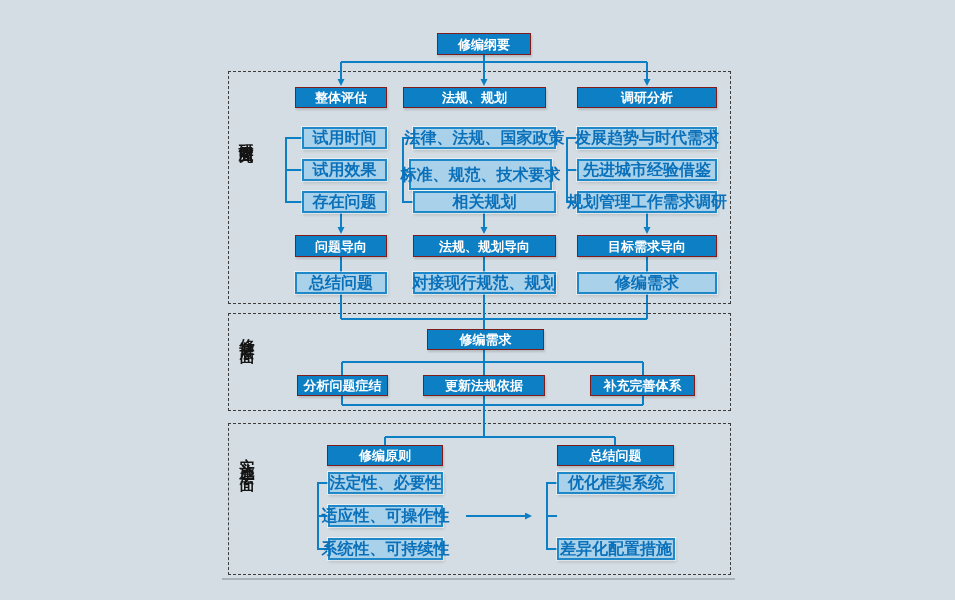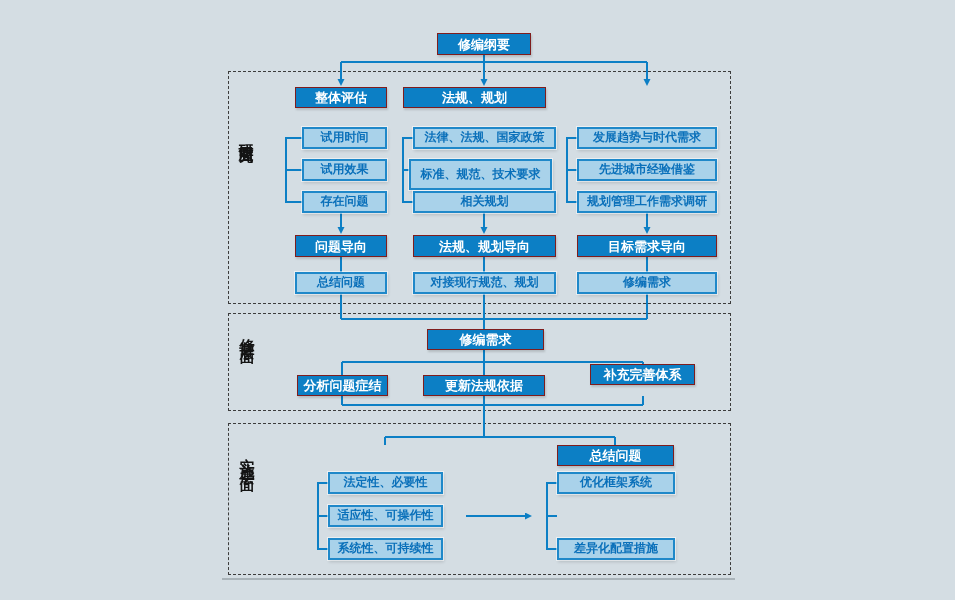--- a/index.html
+++ b/index.html
@@ -24,23 +24,22 @@
     box-sizing:border-box;
   }
   .solid{
     background:#0c7fc5;color:#ffffff;
     border:1px solid #7f1d1d;
     box-shadow:1px 2px 2px rgba(0,0,0,0.15);
   }
   .light{
     background:#a9d2ea;color:#0a70ba;
     border:2px solid #1f88c9;
-    font-size:12px;
+    font-size:16px;
     box-shadow:0 0 0 1px rgba(255,255,255,0.55),1px 2px 3px rgba(0,0,0,0.15);
-    font-family:Liberation Mono, monospace;
   }
   .vlabel{
     position:absolute;z-index:2;
     writing-mode:vertical-rl;text-orientation:upright;
     color:#141414;font-weight:700;font-size:15px;
   }
   .vl-research{letter-spacing:1px;}
   .vl-revision{letter-spacing:4px;}
   .vl-implementation{letter-spacing:7px;}
   .divider{
@@ -110,31 +109,33 @@
   <div class="box solid" style="left:295px;top:235px;width:92px;height:22px">问题导向</div>
   <div class="box light" style="left:295px;top:272px;width:92px;height:22px">总结问题</div>
 
   <div class="box solid" style="left:403px;top:87px;width:143px;height:21px">法规、规划</div>
   <div class="box light" style="left:413px;top:127px;width:143px;height:22px">法律、法规、国家政策</div>
   <div class="box light" style="left:409px;top:159px;width:143px;height:31px">标准、规范、技术要求</div>
   <div class="box light" style="left:413px;top:191px;width:143px;height:22px">相关规划</div>
   <div class="box solid" style="left:413px;top:235px;width:143px;height:22px">法规、规划导向</div>
   <div class="box light" style="left:413px;top:272px;width:143px;height:22px">对接现行规范、规划</div>
 
+  <div class="box solid" style="left:577px;top:87px;width:140px;height:21px">调研分析</div>
   <div class="box light" style="left:577px;top:127px;width:140px;height:22px">发展趋势与时代需求</div>
   <div class="box light" style="left:577px;top:159px;width:140px;height:22px">先进城市经验借鉴</div>
   <div class="box light" style="left:577px;top:191px;width:140px;height:22px">规划管理工作需求调研</div>
   <div class="box solid" style="left:577px;top:235px;width:140px;height:22px">目标需求导向</div>
   <div class="box light" style="left:577px;top:272px;width:140px;height:22px">修编需求</div>
 
   <div class="box solid" style="left:427px;top:329px;width:117px;height:21px">修编需求</div>
   <div class="box solid" style="left:297px;top:375px;width:91px;height:21px">分析问题症结</div>
   <div class="box solid" style="left:423px;top:375px;width:122px;height:21px">更新法规依据</div>
-  <div class="box solid" style="left:590px;top:364px;width:105px;height:21px">补充完善体系</div>
+  <div class="box solid" style="left:590px;top:375px;width:105px;height:21px">补充完善体系</div>
 
+  <div class="box solid" style="left:327px;top:445px;width:116px;height:21px">修编原则</div>
   <div class="box light" style="left:328px;top:472px;width:115px;height:22px">法定性、必要性</div>
   <div class="box light" style="left:328px;top:505px;width:115px;height:22px">适应性、可操作性</div>
   <div class="box light" style="left:328px;top:538px;width:115px;height:22px">系统性、可持续性</div>
 
   <div class="box solid" style="left:557px;top:445px;width:117px;height:21px">总结问题</div>
   <div class="box light" style="left:557px;top:472px;width:118px;height:22px">优化框架系统</div>
   <div class="box light" style="left:557px;top:538px;width:118px;height:22px">差异化配置措施</div>
 
 </div>
 

